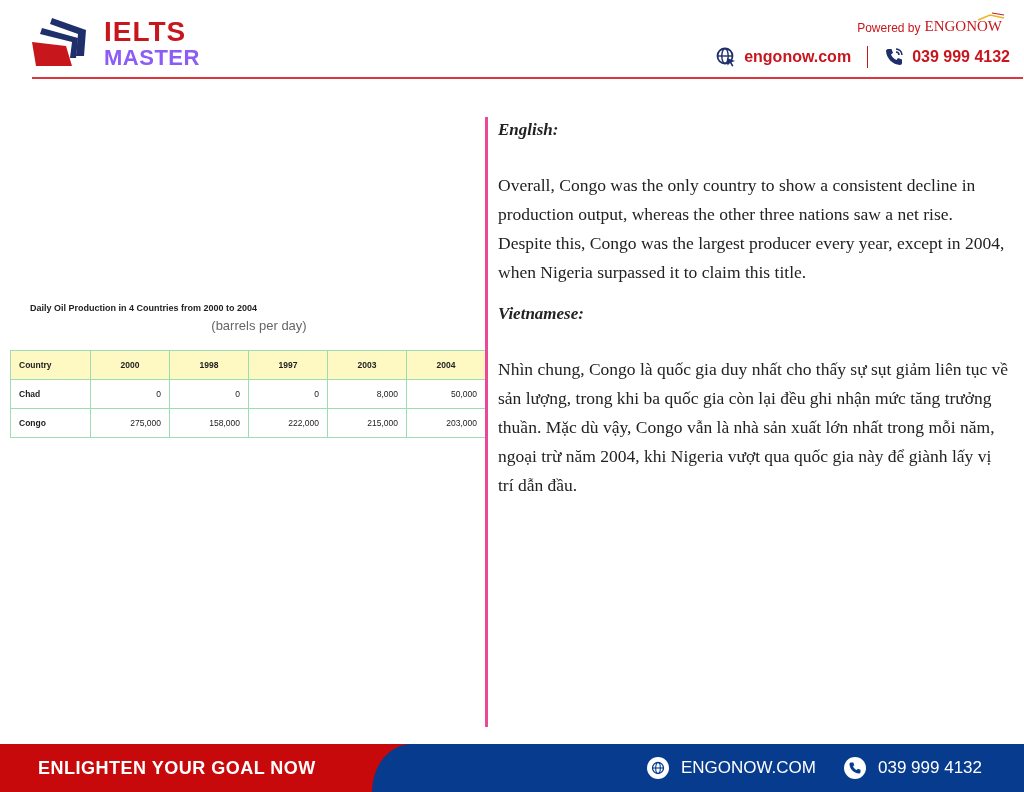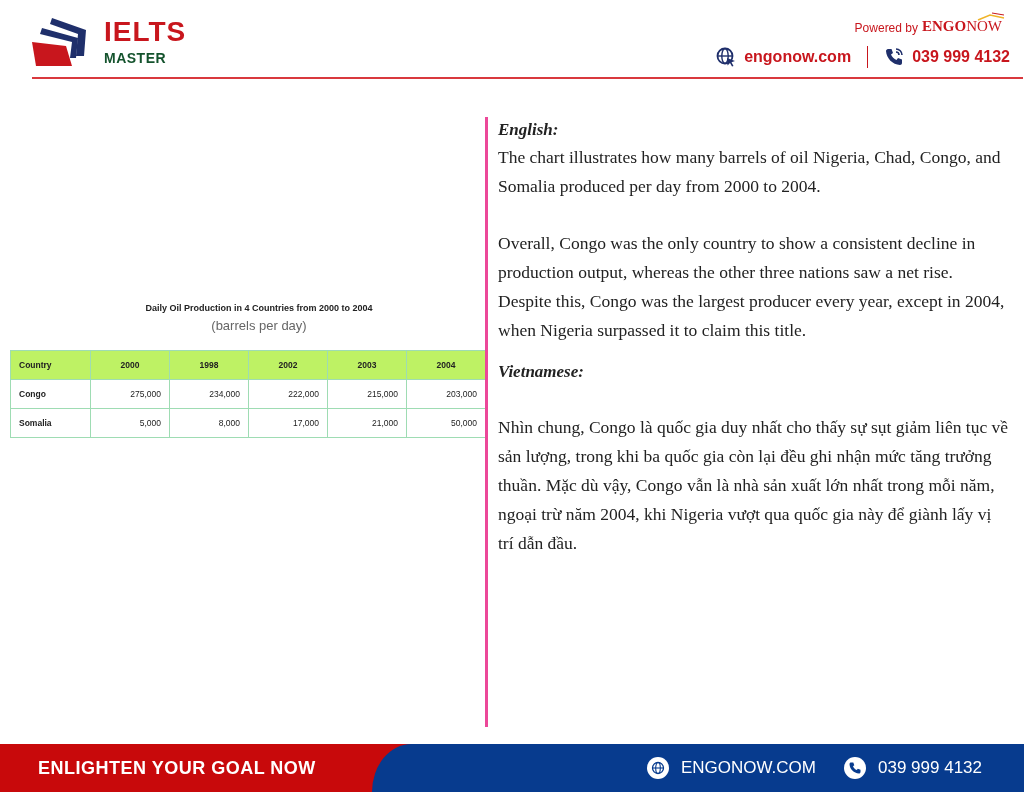--- a/index.html
+++ b/index.html
@@ -4,40 +4,40 @@
 <style>
   * { box-sizing: border-box; margin: 0; padding: 0; }
   html, body { width: 1024px; height: 792px; background: #ffffff; overflow: hidden; }
   body { position: relative; font-family: "Liberation Sans", sans-serif; }
 
   
   .header { position: absolute; left: 12px; top: 0; width: 1024px; height: 80px; }
   .logo { position: absolute; left: 20px; top: 14px; width: 170px; height: 56px; }
   .logo-mark { position: absolute; left: 0; top: 2px; width: 64px; height: 52px; }
   .logo-ielts { position: absolute; left: 72px; top: 4px; font-size: 28px; font-weight: 700; color: #c8161d; letter-spacing: 1px; line-height: 28px; }
-  .logo-master { position: absolute; left: 72px; top: 34px; font-size: 14px; font-weight: 700; color: #14532d; letter-spacing: 0.5px; line-height: 20px; }
+  .logo-master { position: absolute; left: 72px; top: 34px; font-size: 22px; font-weight: 700; color: #8b5cf6; letter-spacing: 0.5px; line-height: 20px; }
   .header-line { position: absolute; left: 20px; top: 77px; width: 991px; height: 2px; background: #d9393e; }
 
   .powered { position: absolute; right: 34px; top: 18px; font-size: 12px; color: #c8161d; display: flex; align-items: flex-end; gap: 4px; }
   .powered-brand { font-family: "Liberation Serif", serif; font-size: 15px; color: #c8161d; }
-  .powered-brand b { font-weight: 700; }
+  .powered-brand b { font-weight: 400; }
   .powered-spark { position: absolute; right: -4px; top: -6px; width: 30px; height: 10px; }
 
   .contact-row { position: absolute; right: 26px; top: 44px; height: 26px; display: flex; align-items: center; }
   .contact { display: flex; align-items: center; gap: 8px; font-size: 16px; font-weight: 700; color: #c8161d; }
   .contact svg { width: 20px; height: 20px; }
   .contact-sep { width: 1px; height: 22px; background: #c8161d; margin: 0 16px; }
 
   
   .figure { position: absolute; left: 10px; top: 303px; width: 478px; }
-  .fig-title { text-align: center; font-size: 9px; font-weight: 700; color: #222; margin-left: 20px; }
+  .fig-title { text-align: left; font-size: 9px; font-weight: 700; color: #222; margin-left: 20px; }
   .fig-sub { text-align: center; font-size: 13px; color: #666; margin-top: 5px; margin-left: 20px; }
   table.oil { margin-top: 17px; border-collapse: collapse; width: 476px; font-size: 8.5px; color: #222; }
   table.oil th, table.oil td { border: 1.5px solid #9edcb3; height: 29px; padding: 0 8px; }
-  table.oil th { background: #bef264; font-weight: 700; text-align: center; }
+  table.oil th { background: #fef9c3; font-weight: 700; text-align: center; }
   table.oil th:first-child { text-align: left; width: 80px; }
   table.oil td { text-align: right; }
   table.oil td:first-child { text-align: left; font-weight: 700; }
 
   
   .panel { position: absolute; left: 485px; top: 117px; width: 524px; height: 610px; border-left: 3px solid #ec4899; padding-left: 10px; font-family: "Liberation Serif", serif; color: #222; }
   .panel .heading { font-size: 17px; font-weight: 700; font-style: italic; line-height: 26px; }
   .panel p { font-size: 17.5px; line-height: 29px; }
   .panel .gap { height: 28px; }
   .panel .gap-s { height: 14px; }
@@ -99,49 +99,48 @@
 
 <div class="figure">
   <div class="fig-title">Daily Oil Production in 4 Countries from 2000 to 2004</div>
   <div class="fig-sub">(barrels per day)</div>
   <table class="oil">
     <thead>
       <tr>
         <th>Country</th>
         <th>2000</th>
         <th>1998</th>
-        <th>2002</th>
+        <th>1997</th>
         <th>2003</th>
         <th>2004</th>
       </tr>
     </thead>
     <tbody>
       <tr>
+        <td>Chad</td>
+        <td>0</td>
+        <td>0</td>
+        <td>0</td>
+        <td>8,000</td>
+        <td>50,000</td>
+      </tr>
+      <tr>
         <td>Congo</td>
         <td>275,000</td>
-        <td>234,000</td>
+        <td>158,000</td>
         <td>222,000</td>
         <td>215,000</td>
         <td>203,000</td>
-      </tr>
-      <tr>
-        <td>Somalia</td>
-        <td>5,000</td>
-        <td>8,000</td>
-        <td>17,000</td>
-        <td>21,000</td>
-        <td>50,000</td>
       </tr>
     </tbody>
   </table>
 </div>
 
 <div class="panel">
   <div class="heading">English:</div>
-  <p>The chart illustrates how many barrels of oil Nigeria, Chad, Congo, and Somalia produced per day from 2000 to 2004.</p>
   <div class="gap"></div>
   <p>Overall, Congo was the only country to show a consistent decline in production output, whereas the other three nations saw a net rise. Despite this, Congo was the largest producer every year, except in 2004, when Nigeria surpassed it to claim this title.</p>
   <div class="gap-s"></div>
   <div class="heading">Vietnamese:</div>
   <div class="gap"></div>
   <p>Nhìn chung, Congo là quốc gia duy nhất cho thấy sự sụt giảm liên tục về sản lượng, trong khi ba quốc gia còn lại đều ghi nhận mức tăng trưởng thuần. Mặc dù vậy, Congo vẫn là nhà sản xuất lớn nhất trong mỗi năm, ngoại trừ năm 2004, khi Nigeria vượt qua quốc gia này để giành lấy vị trí dẫn đầu.</p>
 </div>
 
 <div class="footer">
   <div class="footer-blue"></div>

